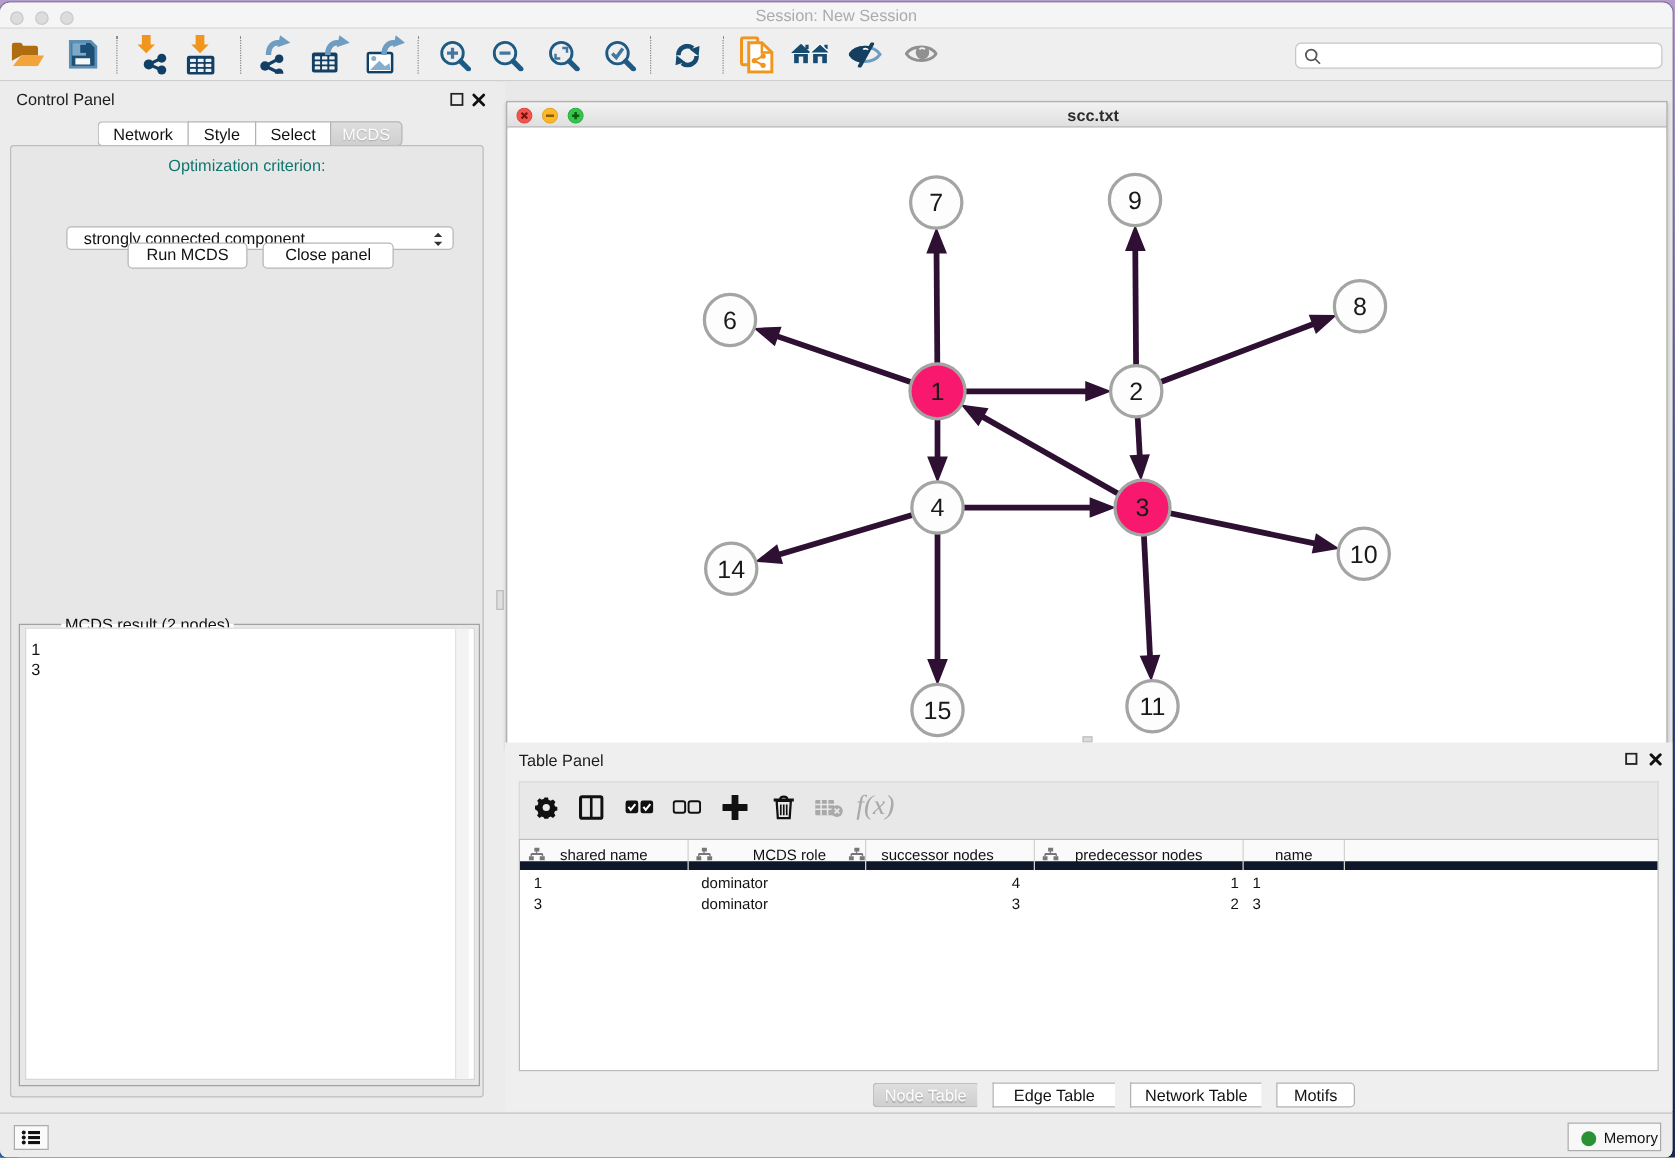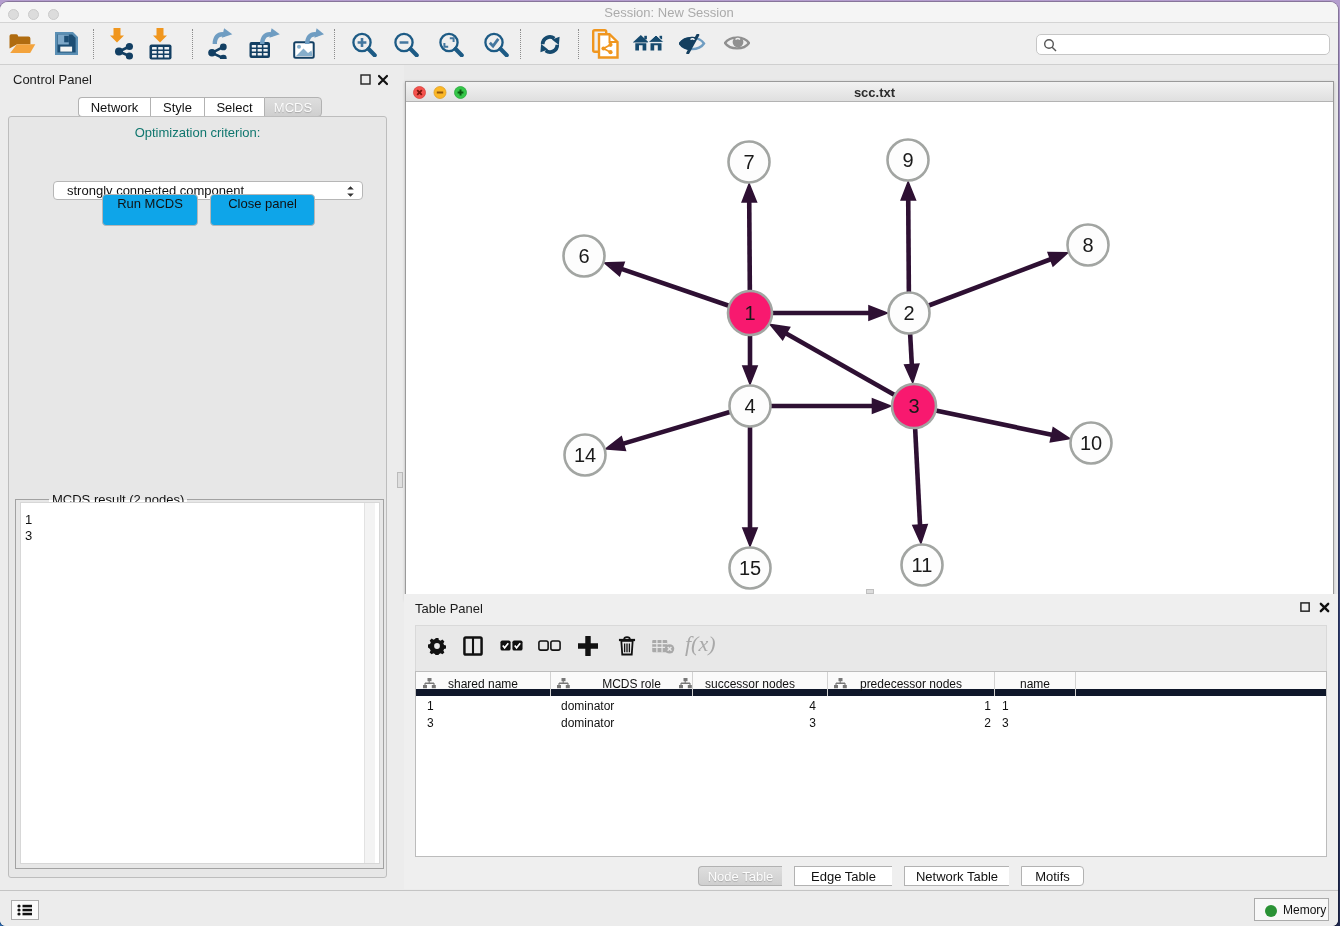--- a/index.html
+++ b/index.html
@@ -26,21 +26,21 @@
 .cp-title { position:absolute; left:13px; top:7px; font-size:13px; color:#1c1c1c; }
 .panel-ico { position:absolute; top:9px; }
 .tabbar { position:absolute; top:32px; left:78px; height:20px; display:flex; }
 .tab { height:20px; line-height:19px; font-size:13px; text-align:center; background:#fff; border:1px solid #b2b2b2; border-right:none; color:#111; }
 .tab.first { border-radius:4px 0 0 4px; }
 .tab.last { border-radius:0 4px 4px 0; border-right:1px solid #b2b2b2; }
 .tab.sel { background:linear-gradient(#dedede,#cfcfcf); color:#fcfcfc; text-shadow:0 1px 1px rgba(0,0,0,.2); }
 .cp-content { position:absolute; left:8px; top:51px; width:379px; height:762px; background:#e7e7e7; border:1px solid #bdbdbd; border-radius:3px; }
 .opt-label { position:absolute; top:8px; width:100%; text-align:center; font-size:13px; color:#0f766e; }
 .dropdown { position:absolute; left:44px; top:44px; width:310px; height:19px; background:#fff; border:1px solid #b6b6b6; border-radius:4px; font-size:13px; color:#111; line-height:17px; padding-left:13px;margin-top:20px; }
-.btn { position:absolute; top:77px; height:32px; background:#0ea5e9; border:1px solid #b6b6b6; border-radius:4px; font-size:13px; color:#111; text-align:center; line-height:17px; }
+.btn { position:absolute; top:77px; height:21px; background:#ffffff; border:1px solid #b6b6b6; border-radius:4px; font-size:13px; color:#111; text-align:center; line-height:17px; }
 .fieldset { position:absolute; left:6px; top:382px; width:369px; height:370px; border:1px solid #a2a2a2; }
 .fieldset .legend { position:absolute; left:5px; top:-8px; background:linear-gradient(#e7e7e7 50%, #fff 50%); padding:0 3px; font-size:13px; color:#111;margin-left:28px; }
 .fieldset .ta { position:absolute; left:4px; top:2px; width:360px; height:362px; background:#fff; border:1px solid #d7d7d7; font-size:13px; color:#111; line-height:16px; padding:9px 0 0 4px; }
 .ta-sb { position:absolute; right:4px; top:0; width:11px; height:100%; background:#f3f3f3; border-left:1px solid #e2e2e2; }
 
 .rightarea { position:absolute; left:404px; top:63px; width:934px; height:824px; background:#e9e9e9; }
 .netwin { position:absolute; left:1px; top:1px; width:929px; height:519px; background:#fff; border:1px solid #9a9a9a; box-shadow:0 1px 3px rgba(0,0,0,.2);margin-top:15px; }
 .netbar { position:absolute; left:0; top:0; width:100%; height:20px; background:linear-gradient(#f2f2f2,#dfdfdf); border-bottom:1px solid #b3b3b3; }
 .net-title { position:absolute; left:5px; width:100%; text-align:center; top:3px; font-size:13px; font-weight:bold; color:#2b2b2b; }
 .canvas { position:absolute; left:0; top:21px; width:927px; height:497px; background:#fff; }

